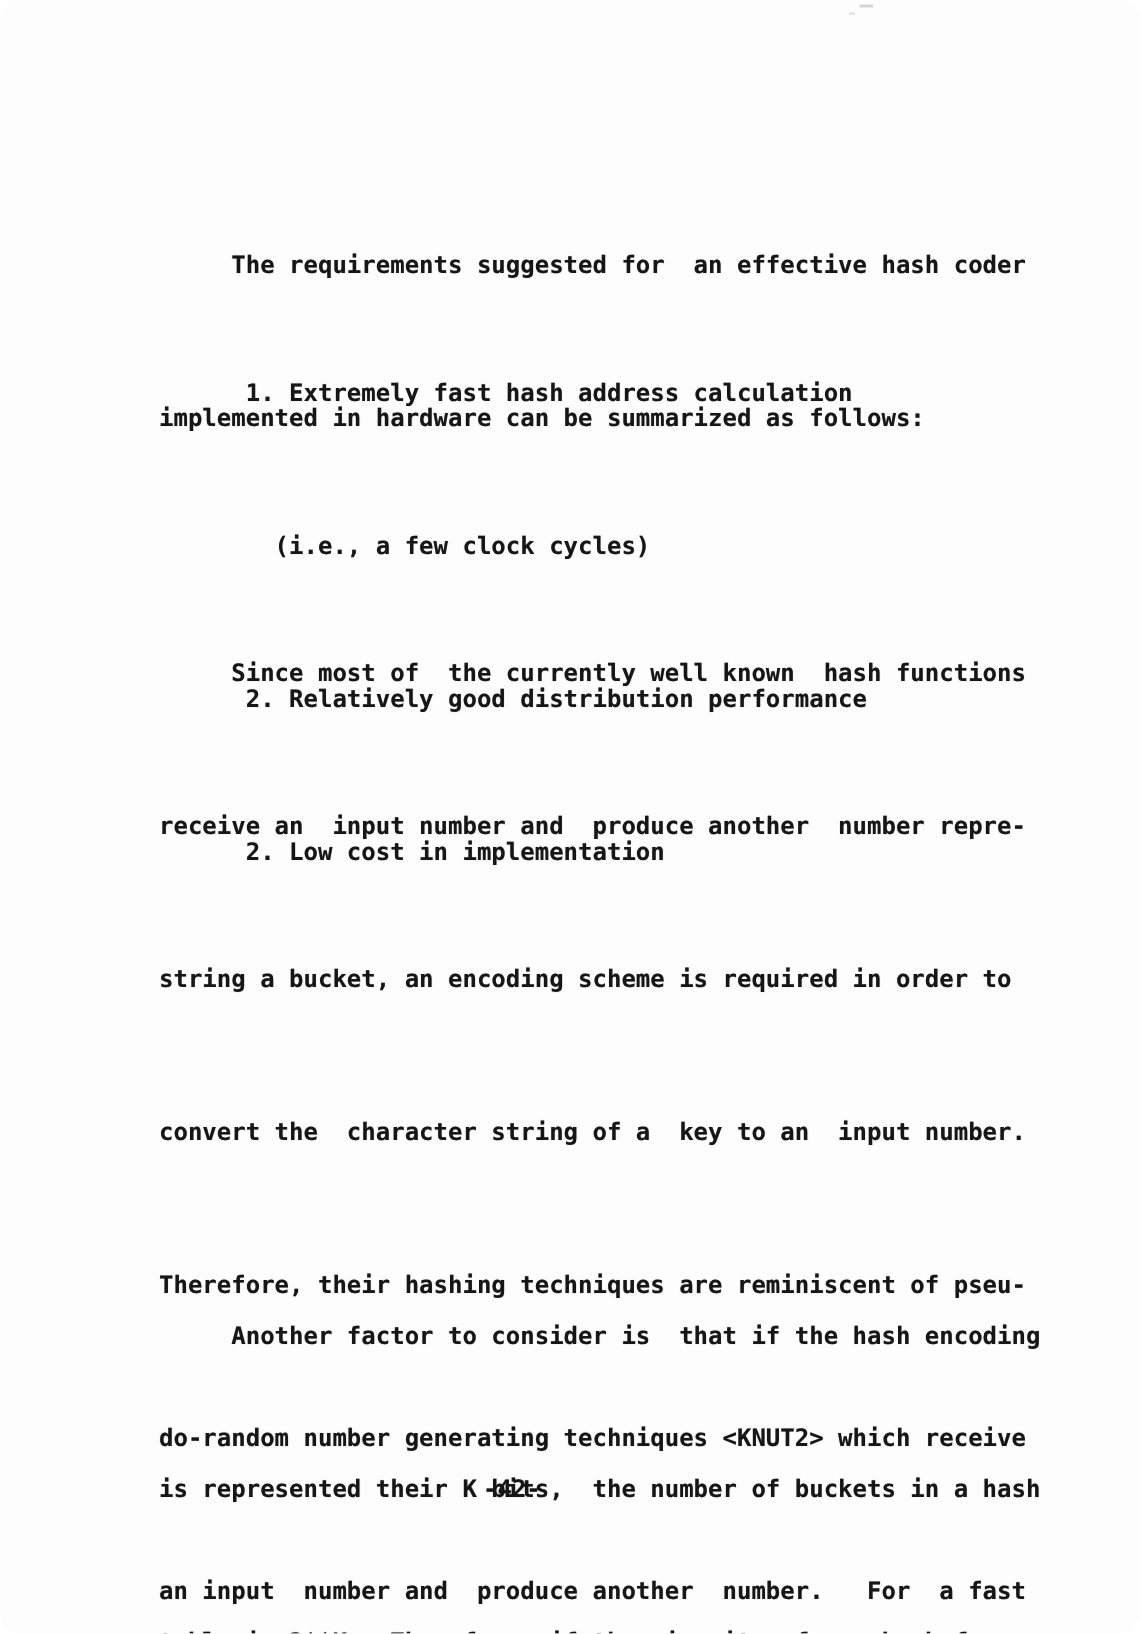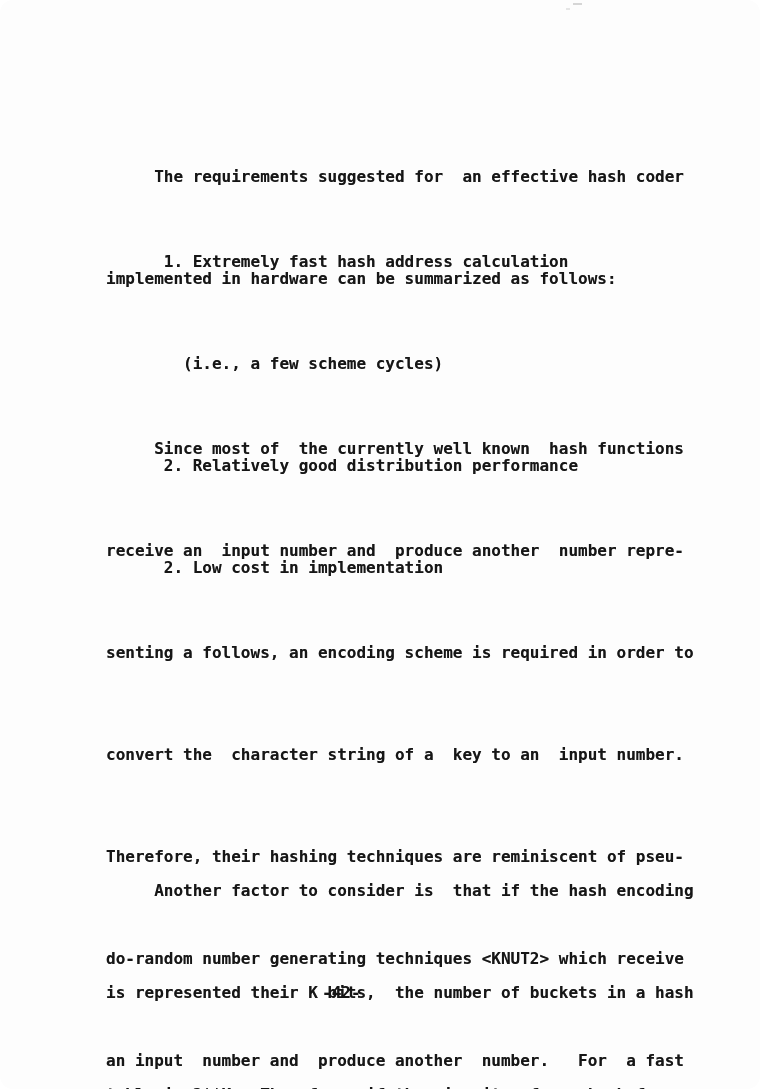--- a/index.html
+++ b/index.html
@@ -62,29 +62,29 @@
 
   <div class="artifact"></div>
 
   <div class="block" id="para1">
     <span class="line">     The requirements suggested for  an effective hash coder</span>
     <span class="line">implemented in hardware can be summarized as follows:</span>
   </div>
 
   <div class="block" id="reqlist">
     <span class="line">      1. Extremely fast hash address calculation</span>
-    <span class="line">        (i.e., a few scheme cycles)</span>
+    <span class="line">        (i.e., a few clock cycles)</span>
     <span class="line">      2. Relatively good distribution performance</span>
     <span class="line">      2. Low cost in implementation</span>
   </div>
 
   <div class="block" id="para2">
     <span class="line">     Since most of  the currently well known  hash functions</span>
     <span class="line">receive an  input number and  produce another  number repre-</span>
-    <span class="line">senting a follows, an encoding scheme is required in order to</span>
+    <span class="line">string a bucket, an encoding scheme is required in order to</span>
     <span class="line">convert the  character string of a  key to an  input number.</span>
     <span class="line">Therefore, their hashing techniques are reminiscent of pseu-</span>
     <span class="line">do-random number generating techniques &lt;KNUT2&gt; which receive</span>
     <span class="line">an input  number and  produce another  number.   For  a fast</span>
     
     
     
     
     
     

